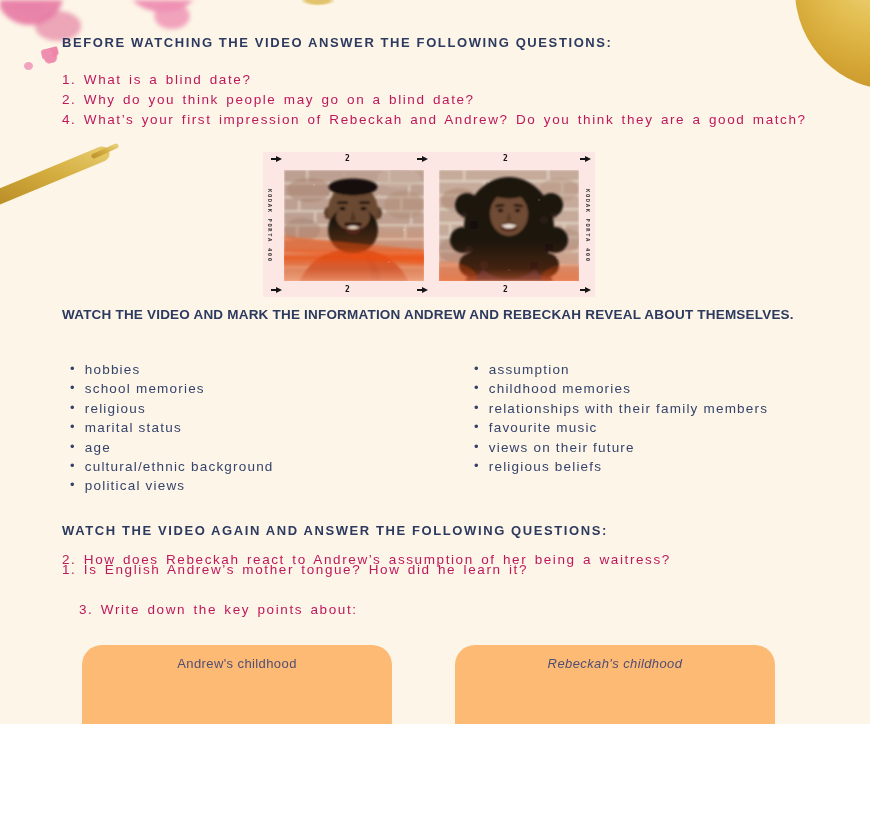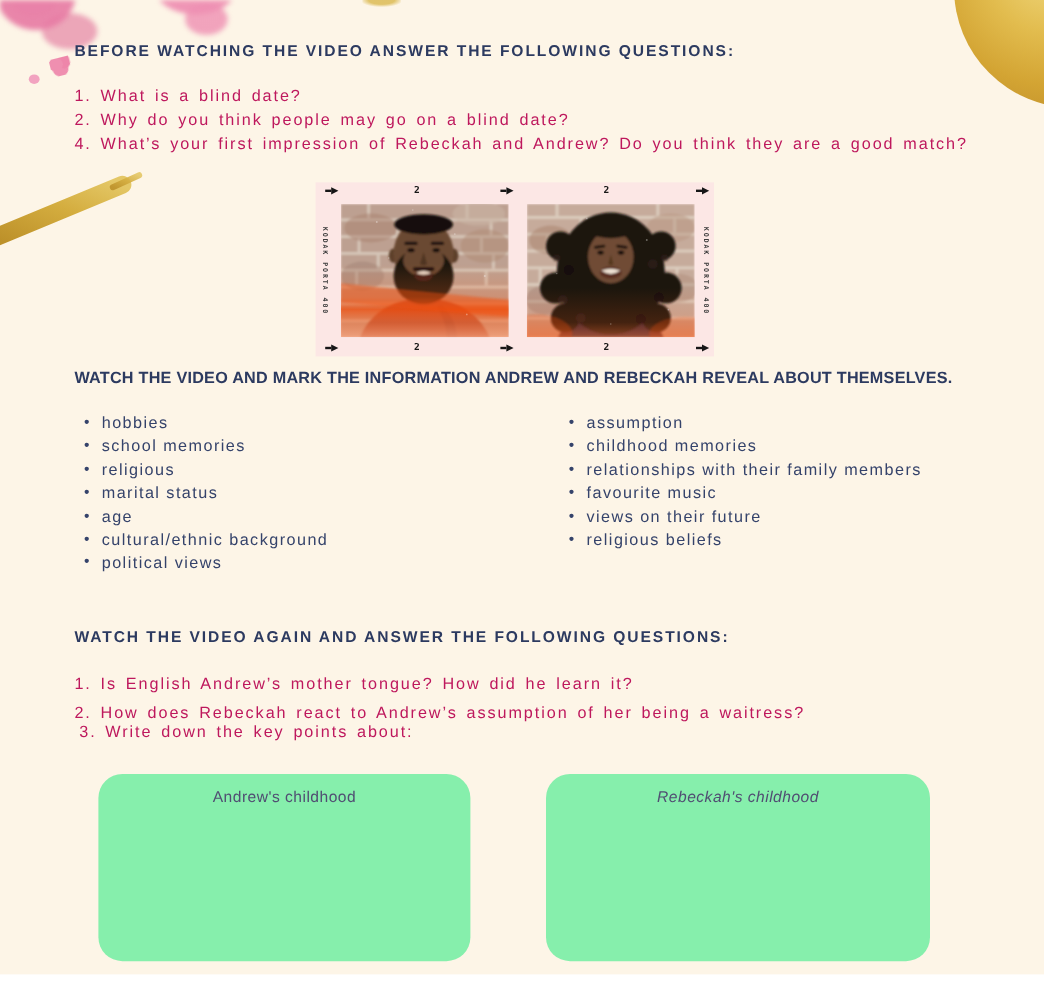--- a/index.html
+++ b/index.html
@@ -1,19 +1,19 @@
 <!DOCTYPE html>
 <html><head>
 <meta charset="utf-8">
 <style>
   * { margin:0; padding:0; box-sizing:border-box; }
   html,body { width:870px; height:820px; }
   body { font-family:"Liberation Sans", sans-serif; }
   .canvas {
-    position:relative; width:870px; height:820px;
+    position:relative; width:870px; height:724px;
     background:#fdf5e7; overflow:hidden;
   }
 
   
   .pink-splash {
     position:absolute; left:0; top:0; width:240px; height:140px;
     filter:blur(2px);
     background:
       radial-gradient(55px 50px at 30px -5px, rgba(231,123,164,.92) 58%, rgba(231,123,164,0) 62%),
       radial-gradient(40px 26px at 58px 26px, rgba(222,100,146,.55) 55%, rgba(222,100,146,0) 60%),
@@ -49,21 +49,21 @@
   
   .heading {
     position:absolute; color:#2c3a60; font-weight:bold;
     font-size:13px; letter-spacing:1.6px; white-space:nowrap;
   }
   .heading.tight { font-size:13.5px; letter-spacing:.2px; }
   .qline {
     position:absolute; color:#be185d; font-size:13.5px;
     letter-spacing:1.6px; word-spacing:2px; line-height:20px; white-space:nowrap;
   }
-  ul.marklist { position:absolute; list-style:none; }
+  ul.marklist { position:absolute; list-style:none;margin-top:17px; }
   ul.marklist li {
     color:#35436b; font-size:13.5px; letter-spacing:1.2px;
     line-height:19.4px; white-space:nowrap;
   }
   ul.marklist li::before {
     content:"\2022"; color:#35436b; font-size:13px;
     margin-right:9px; position:relative; top:-1px;
   }
 
   
@@ -82,21 +82,21 @@
     font-weight:bold; font-size:8px; line-height:8px; color:#161616;
   }
   .fm-arrow { position:absolute; display:flex; align-items:center; height:8px; }
   .fm-arrow i { display:block; width:5px; height:1.2px; background:#161616; }
   .fm-arrow b { display:block; width:0; height:0; border-left:6px solid #161616; border-top:3px solid transparent; border-bottom:3px solid transparent; }
   .row-top { top:3px; } .row-bot { top:134px; }
   .pos-a1 { left:8px; } .pos-n1 { left:82px; } .pos-a2 { left:154px; } .pos-n2 { left:240px; } .pos-a3 { left:317px; }
 
   
   .notebox {
-    position:absolute; top:645px; height:156px; background:#86efac;
+    position:absolute; top:645px; height:156px; background:#fdba74;
     border-radius:20px; text-align:center; padding-top:11px;
   }
   .notebox .title { color:#504e72; font-size:13px; letter-spacing:.4px; }
   .box-a { left:82px;  width:310px; }
   .box-r { left:455px; width:320px;font-style:italic; }
 </style>
 </head>
 <body>
 
 <div class="canvas">
@@ -329,22 +329,22 @@
     <li>assumption</li>
     <li>childhood memories</li>
     <li>relationships with their family members</li>
     <li>favourite music</li>
     <li>views on their future</li>
     <li>religious beliefs</li>
   </ul>
 
   <div class="heading" style="left:62px; top:523px;">WATCH THE VIDEO AGAIN AND ANSWER THE FOLLOWING QUESTIONS:</div>
   <div class="qline" style="left:62px; top:560px;">1. Is English Andrew’s mother tongue? How did he learn it?</div>
-  <div class="qline" style="left:62px; top:584px;">2. How does Rebeckah react to Andrew’s assumption of her being a waitress?</div>
-  <div class="qline" style="left:66px; top:600px;">3. Write down the key points about:</div>
+  <div class="qline" style="left:62px; top:550px;">2. How does Rebeckah react to Andrew’s assumption of her being a waitress?</div>
+  <div class="qline" style="left:79px; top:600px;">3. Write down the key points about:</div>
 
   <div class="notebox box-a">
     <div class="title">Andrew's childhood</div>
   </div>
   <div class="notebox box-r">
     <div class="title">Rebeckah's childhood</div>
   </div>
 
   <div class="bottom-strip"></div>
 </div>

